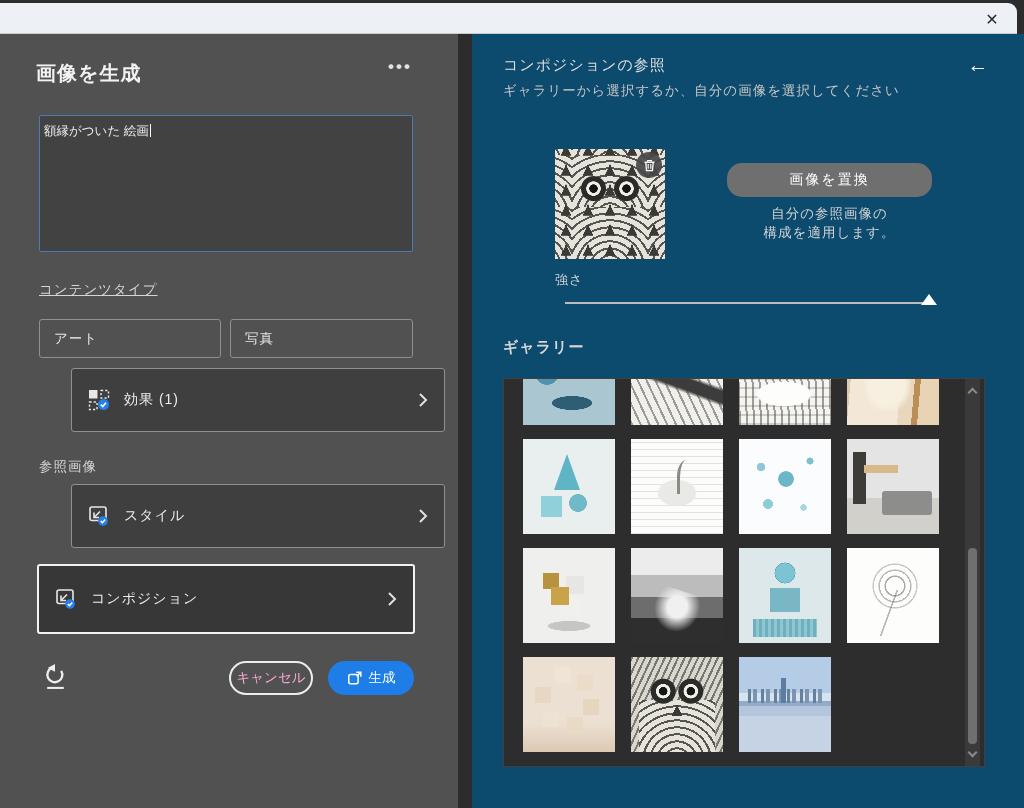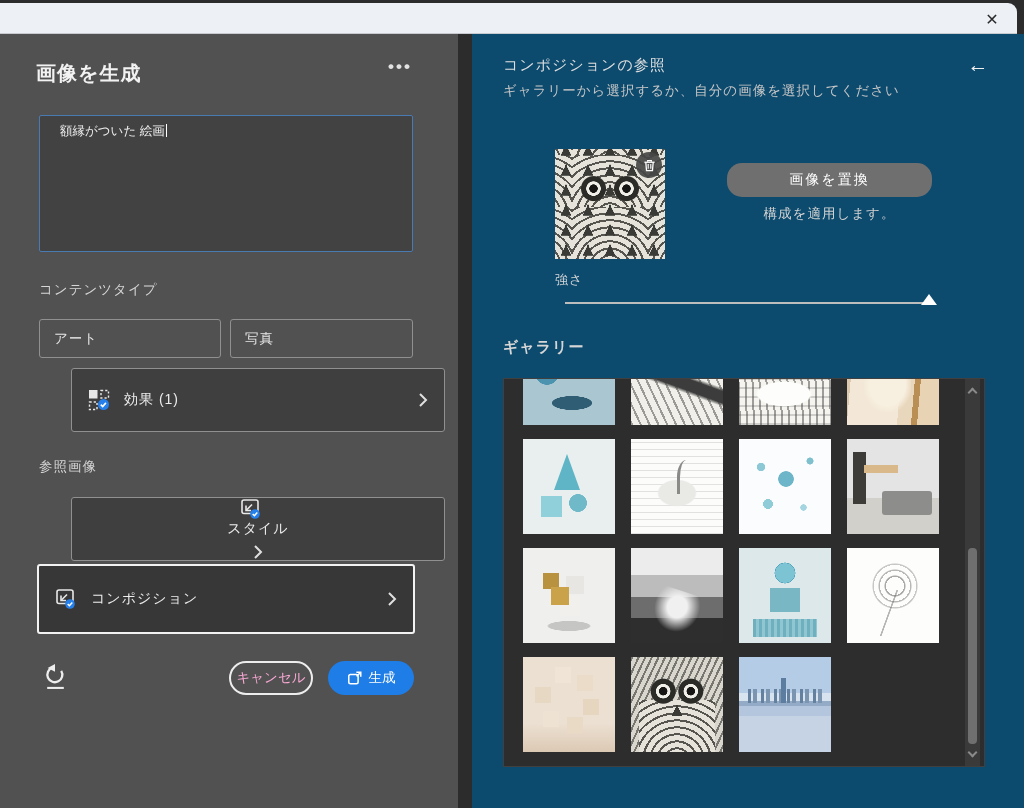--- a/index.html
+++ b/index.html
@@ -17,38 +17,38 @@
   .main { position:absolute; left:0; top:34px; width:1017px; height:774px; }
   .left-panel  { position:absolute; left:0; top:0; width:458px; height:774px; background:#515151; }
   .right-panel { position:absolute; left:472px; top:0; width:559px; height:774px; background:#0c4a6e; }
 
   
   .lp-title { position:absolute; left:36px; top:26px; font-size:20px; font-weight:700; color:#f2f2f2; letter-spacing:1px; }
   .lp-menu  { position:absolute; left:384px; top:22px; width:32px; height:26px; color:#e2e2e2;
     font-size:17px; font-weight:700; letter-spacing:2px; text-align:center; line-height:22px; }
 
   .prompt-box { position:absolute; left:39px; top:81px; width:374px; height:137px;
-    background:#424242; border:1px solid #4a7ab2; border-radius:2px; padding:7px 20px;
+    background:#424242; border:1px solid #4a7ab2; border-radius:2px; padding:7px 4px;
     font-size:12.5px; color:#efefef; line-height:17px; }
   .caret { display:inline-block; width:1px; height:13px; background:#ffffff; vertical-align:-2px; margin-left:1px; }
 
   .lp-label { position:absolute; font-size:13.5px; color:#d6d6d6; letter-spacing:1px; }
-  .label-content-type { left:39px; top:247px; }
+  .label-content-type { left:39px; top:247px;text-decoration:underline; }
   .label-reference    { left:39px; top:424px; }
 
   .opt-btn { position:absolute; top:285px; height:39px; border:1px solid #909090; border-radius:3px;
     background:transparent; color:#e6e6e6; font-size:13.5px; display:flex; align-items:center;
     padding-left:14px; letter-spacing:1px; }
   .opt-art   { left:39px;  width:182px; }
   .opt-photo { left:230px; width:183px; }
 
   .panel-row { position:absolute; left:39px; width:374px; height:64px; background:#3f3f3f;
     border:1px solid #909090; border-radius:3px; display:flex; align-items:center; padding:0 16px;margin-left:32px; }
   .row-effects { top:334px; }
-  .row-style   { top:463px;flex-direction:column; }
+  .row-style   { top:450px; }
   .row-comp { position:absolute; left:37px; top:530px; width:378px; height:70px; background:#373737;
     border:2px solid #f2f2f2; border-radius:3px; display:flex; align-items:center; padding:0 16px; }
   .row-icon { width:22px; height:22px; flex:0 0 22px; margin-right:14px; position:relative; }
   .row-label { font-size:14px; color:#ececec; letter-spacing:1px; flex:1; }
   .row-chevron { width:10px; height:16px; flex:0 0 10px; }
 
   .lp-footer { position:absolute; left:0; top:627px; width:458px; height:40px; }
   .undo-btn { position:absolute; left:43px; top:2px; width:26px; height:28px; }
   .cancel-btn { position:absolute; left:229px; top:0; width:84px; height:34px; border:2px solid #ededed;
     border-radius:17px; background:transparent; color:#f9a8d4; font-size:13.5px;
@@ -324,20 +324,21 @@
           <path d="M3 3.5 L3.8 12.5 H10.2 L11 3.5" fill="none" stroke="#ffffff" stroke-width="1.4"></path>
           <path d="M5.6 5.5 V10.5 M8.4 5.5 V10.5" stroke="#ffffff" stroke-width="1.2"></path>
         </svg>
       </span>
     </div>
 
     <button class="replace-btn">
       <span>画像を置換</span>
     </button>
     <div class="apply-desc">
+      <div>自分の参照画像の</div>
       <div>構成を適用します。</div>
     </div>
 
     <div class="strength-label">強さ</div>
     <div class="slider">
       <div class="track"></div>
       <div class="thumb"></div>
     </div>
 
     <div class="gallery-label">ギャラリー</div>

